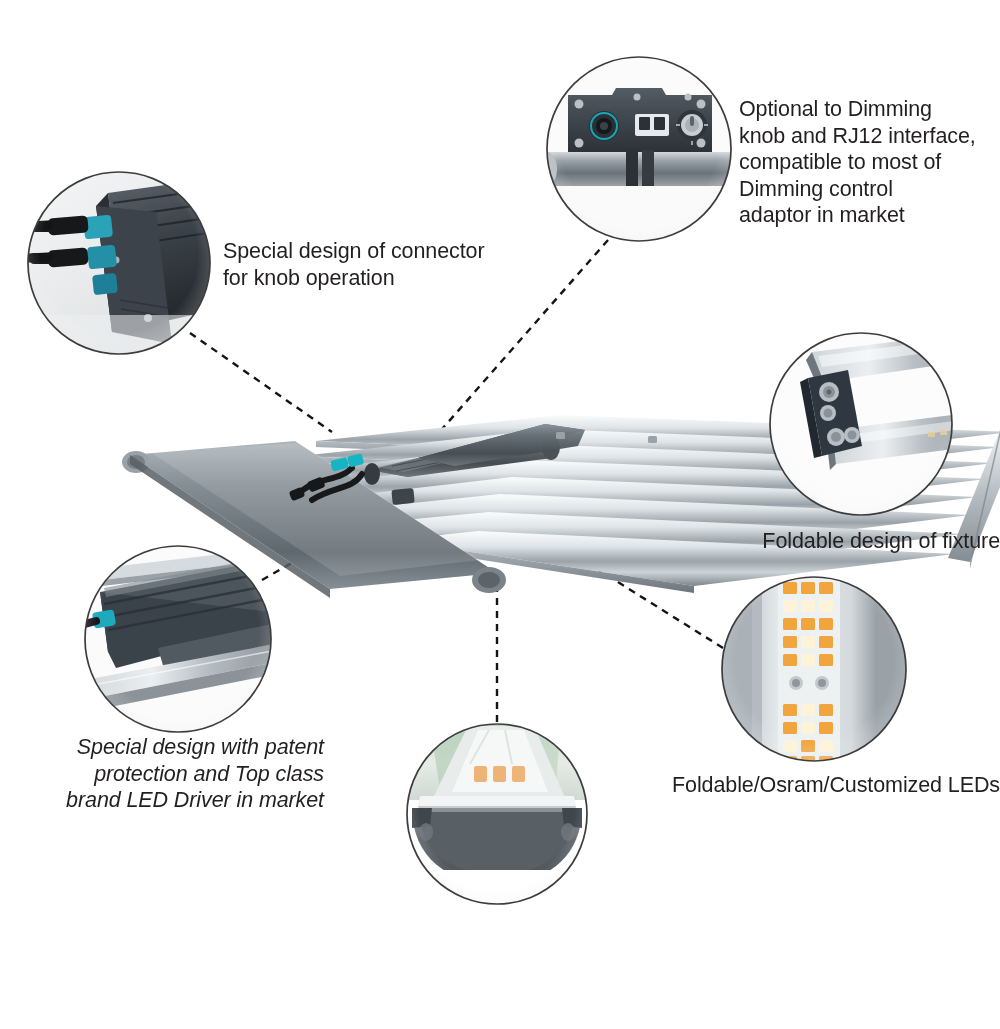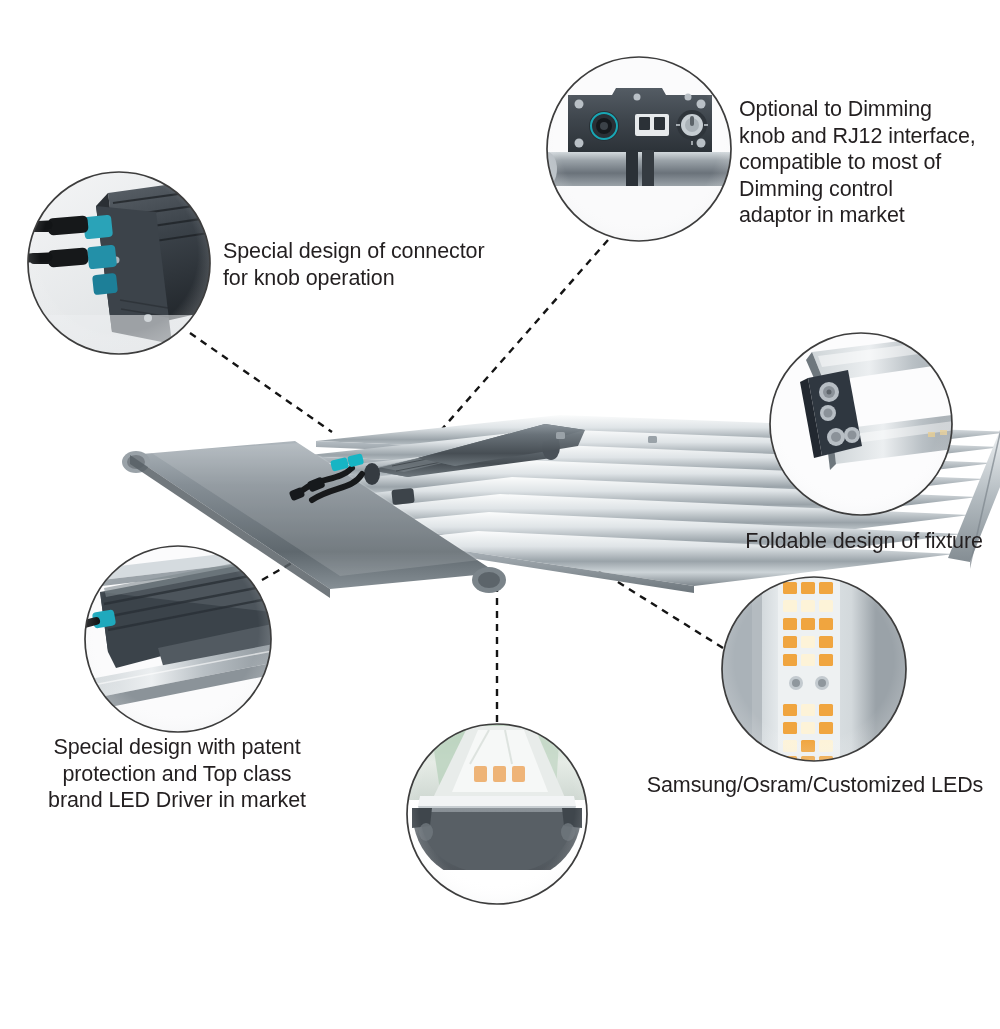--- a/index.html
+++ b/index.html
@@ -11,21 +11,21 @@
   #stage{position:absolute;inset:0;width:1000px;height:1029px;}
   svg#art{position:absolute;left:0;top:0;width:1000px;height:1029px;}
   .cap{
     position:absolute;
     font-size:21.5px;
     line-height:26.5px;
     color:#231f20;
     white-space:pre-line;
     letter-spacing:-0.1px;
   }
-  .cap.center{text-align:center;}
+  .cap.center{text-align:right;}
   .cap.left{text-align:left;}
 </style>
 </head>
 <body>
 
 <div id="stage">
 
 <svg id="art" viewBox="0 0 1000 1029">
   <defs>
 
@@ -509,20 +509,20 @@
 for knob operation</div>
 
 <div class="cap left" style="left:739px;top:96px;width:265px;">Optional to Dimming
 knob and RJ12 interface,
 compatible to most of
 Dimming control
 adaptor in market</div>
 
 <div class="cap center" style="left:728px;top:528px;width:272px;">Foldable design of fixture</div>
 
-<div class="cap center" style="left:22px;top:734px;width:310px;">Special design with patent
+<div class="cap center" style="left:14px;top:734px;width:310px;font-style:italic;">Special design with patent
 protection and Top class
 brand LED Driver in market</div>
 
-<div class="cap center" style="left:630px;top:772px;width:370px;">Samsung/Osram/Customized LEDs</div>
+<div class="cap center" style="left:630px;top:772px;width:370px;">Foldable/Osram/Customized LEDs</div>
 
 
 </div>
 
 </body></html>

